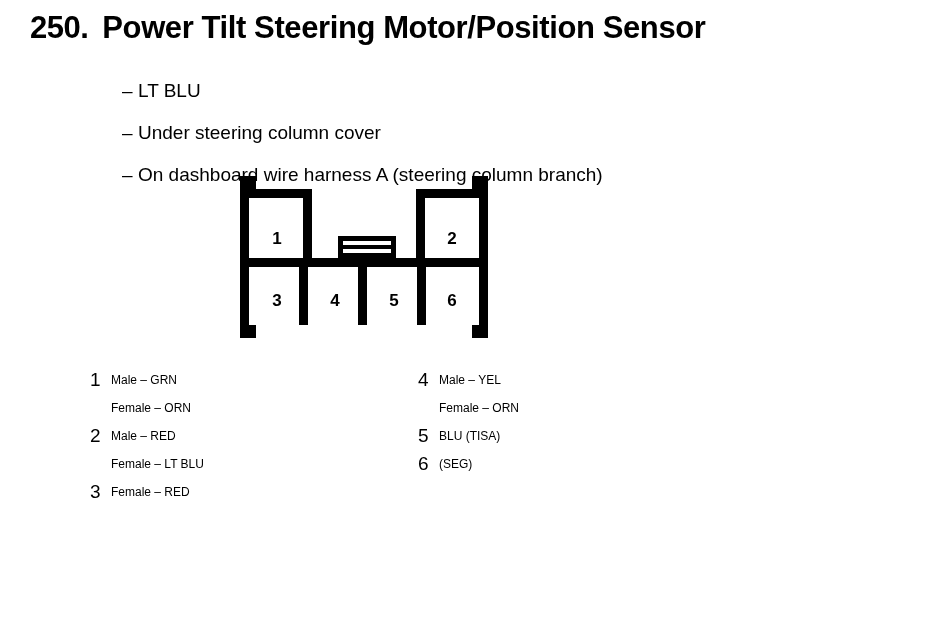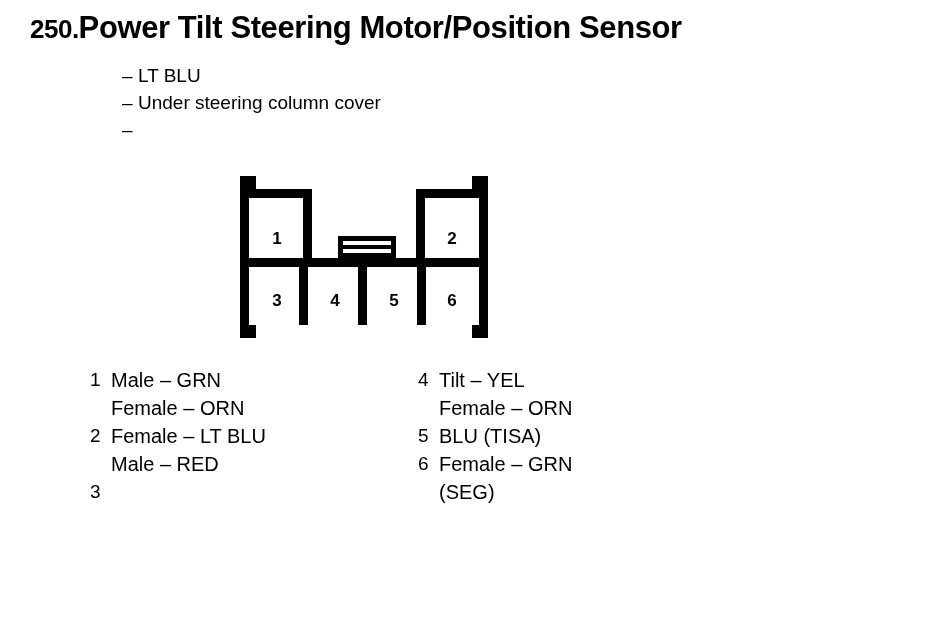--- a/index.html
+++ b/index.html
@@ -21,30 +21,30 @@
   
   .header {
     position: absolute;
     left: 30px;
     top: 10px;
     width: 900px;
     display: flex;
     align-items: baseline;
   }
   .header-number {
-    font-size: 26px;
+    font-size: 31px;
     font-weight: bold;
     letter-spacing: -0.5px;
     white-space: nowrap;
   }
   .header-title {
     font-size: 31px;
     font-weight: bold;
     letter-spacing: -0.4px;
-    margin-left: 0;
+    margin-left: 14px;
     white-space: nowrap;
   }
 
   
   .notes {
     position: absolute;
     left: 122px;
     top: 62px;
     width: 760px;
   }
@@ -54,20 +54,21 @@
     font-size: 19px;
     line-height: 27px;
     white-space: nowrap;
   }
   .note-dash {
     width: 16px;
     flex: 0 0 16px;
   }
   .note-text {
     flex: 0 1 auto;
+    margin-top: 15px;
   }
 
   
   .connector {
     position: absolute;
     left: 240px;
     top: 176px;
     width: 248px;
     height: 162px;
   }
@@ -105,21 +106,21 @@
   .pin-index {
     flex: 0 0 21px;
     font-size: 19px;
     line-height: 28px;
     text-align: left;
   }
   .pin-lines {
     flex: 1 1 auto;
   }
   .pin-line {
-    font-size: 20px;
+    font-size: 12px;
     line-height: 28px;
     white-space: nowrap;
   }
 </style>
 </head>
 <body>
 
 <div class="header">
   <span class="header-number">250.</span>
   <span class="header-title">Power Tilt Steering Motor/Position Sensor</span>
@@ -129,20 +130,21 @@
   <div class="note-line">
     <span class="note-dash">–</span>
     <span class="note-text">LT BLU</span>
   </div>
   <div class="note-line">
     <span class="note-dash">–</span>
     <span class="note-text">Under steering column cover</span>
   </div>
   <div class="note-line">
     <span class="note-dash">–</span>
+    <span class="note-text">On dashboard wire harness A (steering column branch)</span>
   </div>
 </div>
 
 <div class="connector">
   <svg width="248" height="162" viewBox="0 0 248 162" xmlns="http://www.w3.org/2000/svg">
 
     <path fill="#000000" d="M 0,0
              L 16,0
              L 16,13
              L 232,13
@@ -196,52 +198,52 @@
       <span class="pin-index">1</span>
       <span class="pin-lines">
         <div class="pin-line">Male – GRN</div>
         <div class="pin-line">Female – ORN</div>
       </span>
     </div>
 
     <div class="pin-entry">
       <span class="pin-index">2</span>
       <span class="pin-lines">
+        <div class="pin-line">Male – RED</div>
         <div class="pin-line">Female – LT BLU</div>
-        <div class="pin-line">Male – RED</div>
       </span>
     </div>
 
     <div class="pin-entry">
       <span class="pin-index">3</span>
       <span class="pin-lines">
+        <div class="pin-line">Female – RED</div>
       </span>
     </div>
 
   </div>
 
   <div class="legend-col right">
 
     <div class="pin-entry">
       <span class="pin-index">4</span>
       <span class="pin-lines">
-        <div class="pin-line">Tilt – YEL</div>
+        <div class="pin-line">Male – YEL</div>
         <div class="pin-line">Female – ORN</div>
       </span>
     </div>
 
     <div class="pin-entry">
       <span class="pin-index">5</span>
       <span class="pin-lines">
         <div class="pin-line">BLU (TISA)</div>
       </span>
     </div>
 
     <div class="pin-entry">
       <span class="pin-index">6</span>
       <span class="pin-lines">
-        <div class="pin-line">Female – GRN</div>
         <div class="pin-line">(SEG)</div>
       </span>
     </div>
 
   </div>
 </div>
 
 </body></html>

